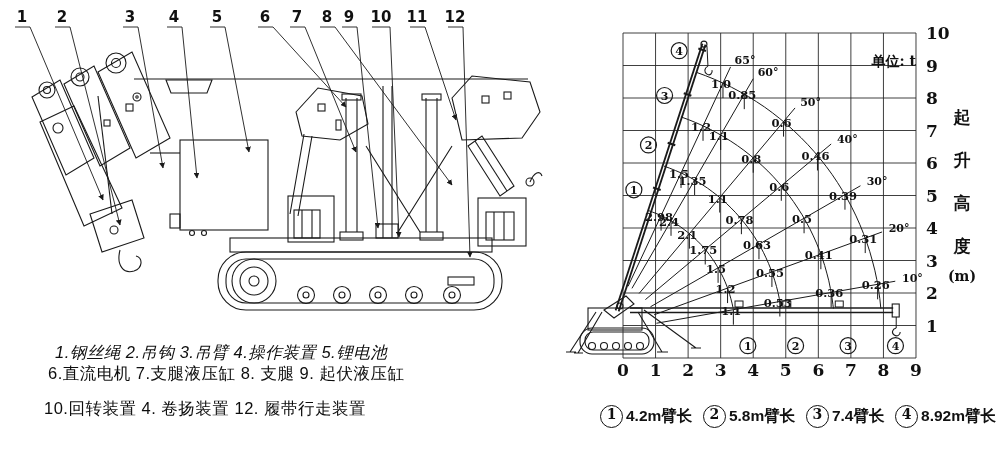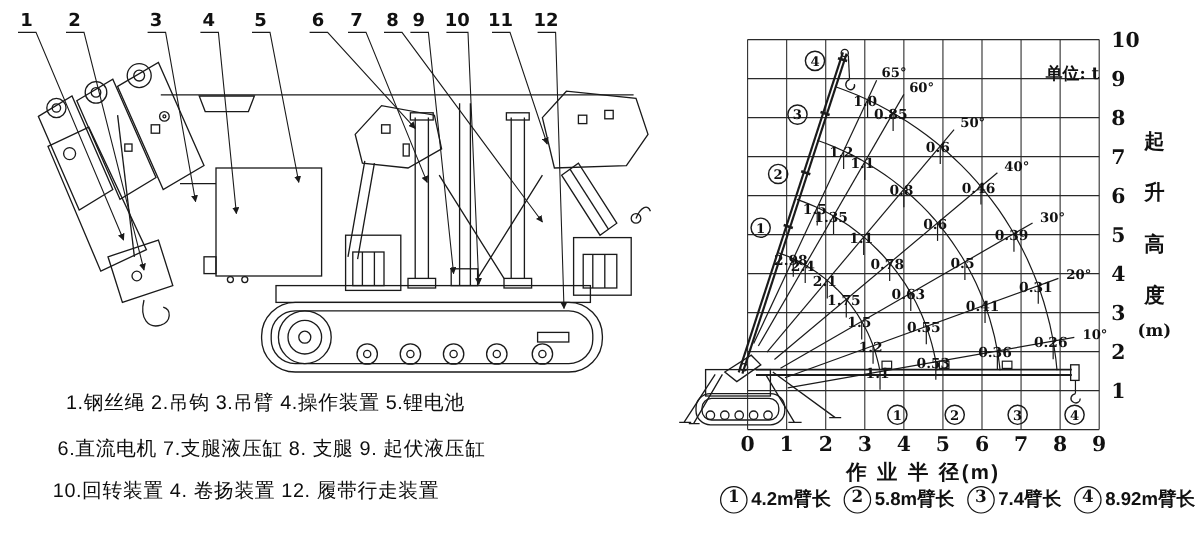--- a/index.html
+++ b/index.html
@@ -156,21 +156,21 @@
       <text class="co" x="297" y="22">7</text>
       <text class="co" x="327" y="22">8</text>
       <text class="co" x="349" y="22">9</text>
       <text class="co" x="381" y="22">10</text>
       <text class="co" x="417" y="22">11</text>
       <text class="co" x="455" y="22">12</text>
     </g>
   </svg>
 
   <div class="legend-block">
-    <div class="legend-line" style="left:55px;top:7px;">1.钢丝绳 2.吊钩 3.吊臂 4.操作装置 5.锂电池</div>
+    <div class="legend-line" style="left:55px;top:24px;font-style:italic;">1.钢丝绳 2.吊钩 3.吊臂 4.操作装置 5.锂电池</div>
     <div class="legend-line" style="left:48px;top:45px;text-align:right;">6.直流电机 7.支腿液压缸 8. 支腿 9. 起伏液压缸</div>
     <div class="legend-line" style="left:44px;top:80px;">10.回转装置 4. 卷扬装置 12. 履带行走装置</div>
   </div>
 
   <div class="chart-wrap">
     <svg id="chart-svg" width="440" height="450" viewBox="0 0 440 450">
 
       <g stroke="#1a1a1a" stroke-width="1.1" fill="none">
         <rect x="20" y="328" width="74" height="26" rx="12"></rect>
         <rect x="25" y="332" width="64" height="18" rx="8"></rect>
@@ -334,21 +334,20 @@
           <line x1="70" y1="312.5" x2="333.2065" y2="312.5" stroke="#1a1a1a" stroke-width="1.6"></line>
           <rect x="332.2065" y="304" width="7" height="13" stroke="#1a1a1a" fill="none" stroke-width="1.1"></rect>
           <line x1="336.2065" y1="317" x2="336.2065" y2="328" stroke="#1a1a1a" stroke-width="1"></line>
           <path d="M336.2065 328 c -4 1 -5 5 -2 7 c 3 2 6 0 6 -3" stroke="#1a1a1a" fill="none" stroke-width="1.1"></path>
         </g>
     </svg>
 
     <div class="unit-label">单位: t</div>
     <div class="yaxis-title">起升高度</div>
     <div class="yaxis-unit">(m)</div>
-    <div class="xaxis-title">作 业 半 径(m)</div>
 
     <div class="chart-legend">
       <div class="leg-item">
         <span class="leg-circ">1</span>
         <span class="leg-label">4.2m臂长</span>
       </div>
       <div class="leg-item">
         <span class="leg-circ">2</span>
         <span class="leg-label">5.8m臂长</span>
       </div>

